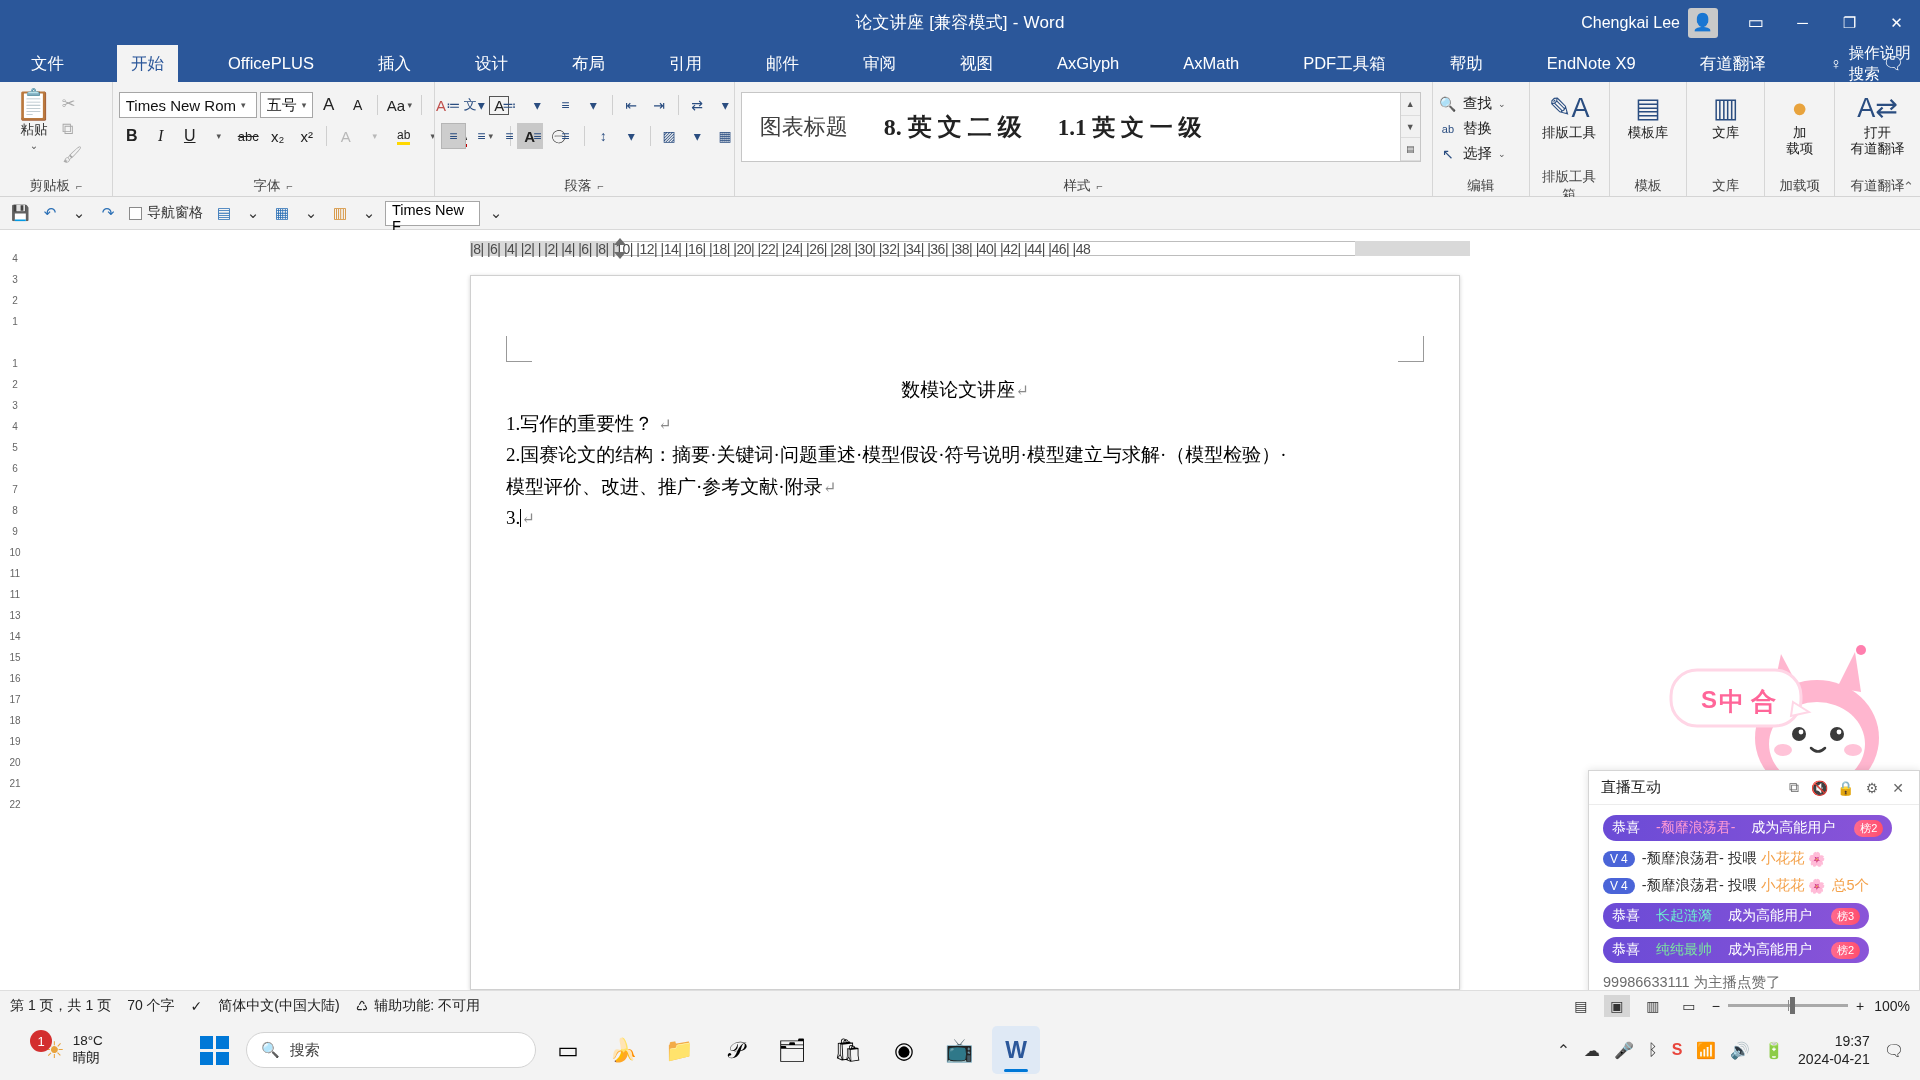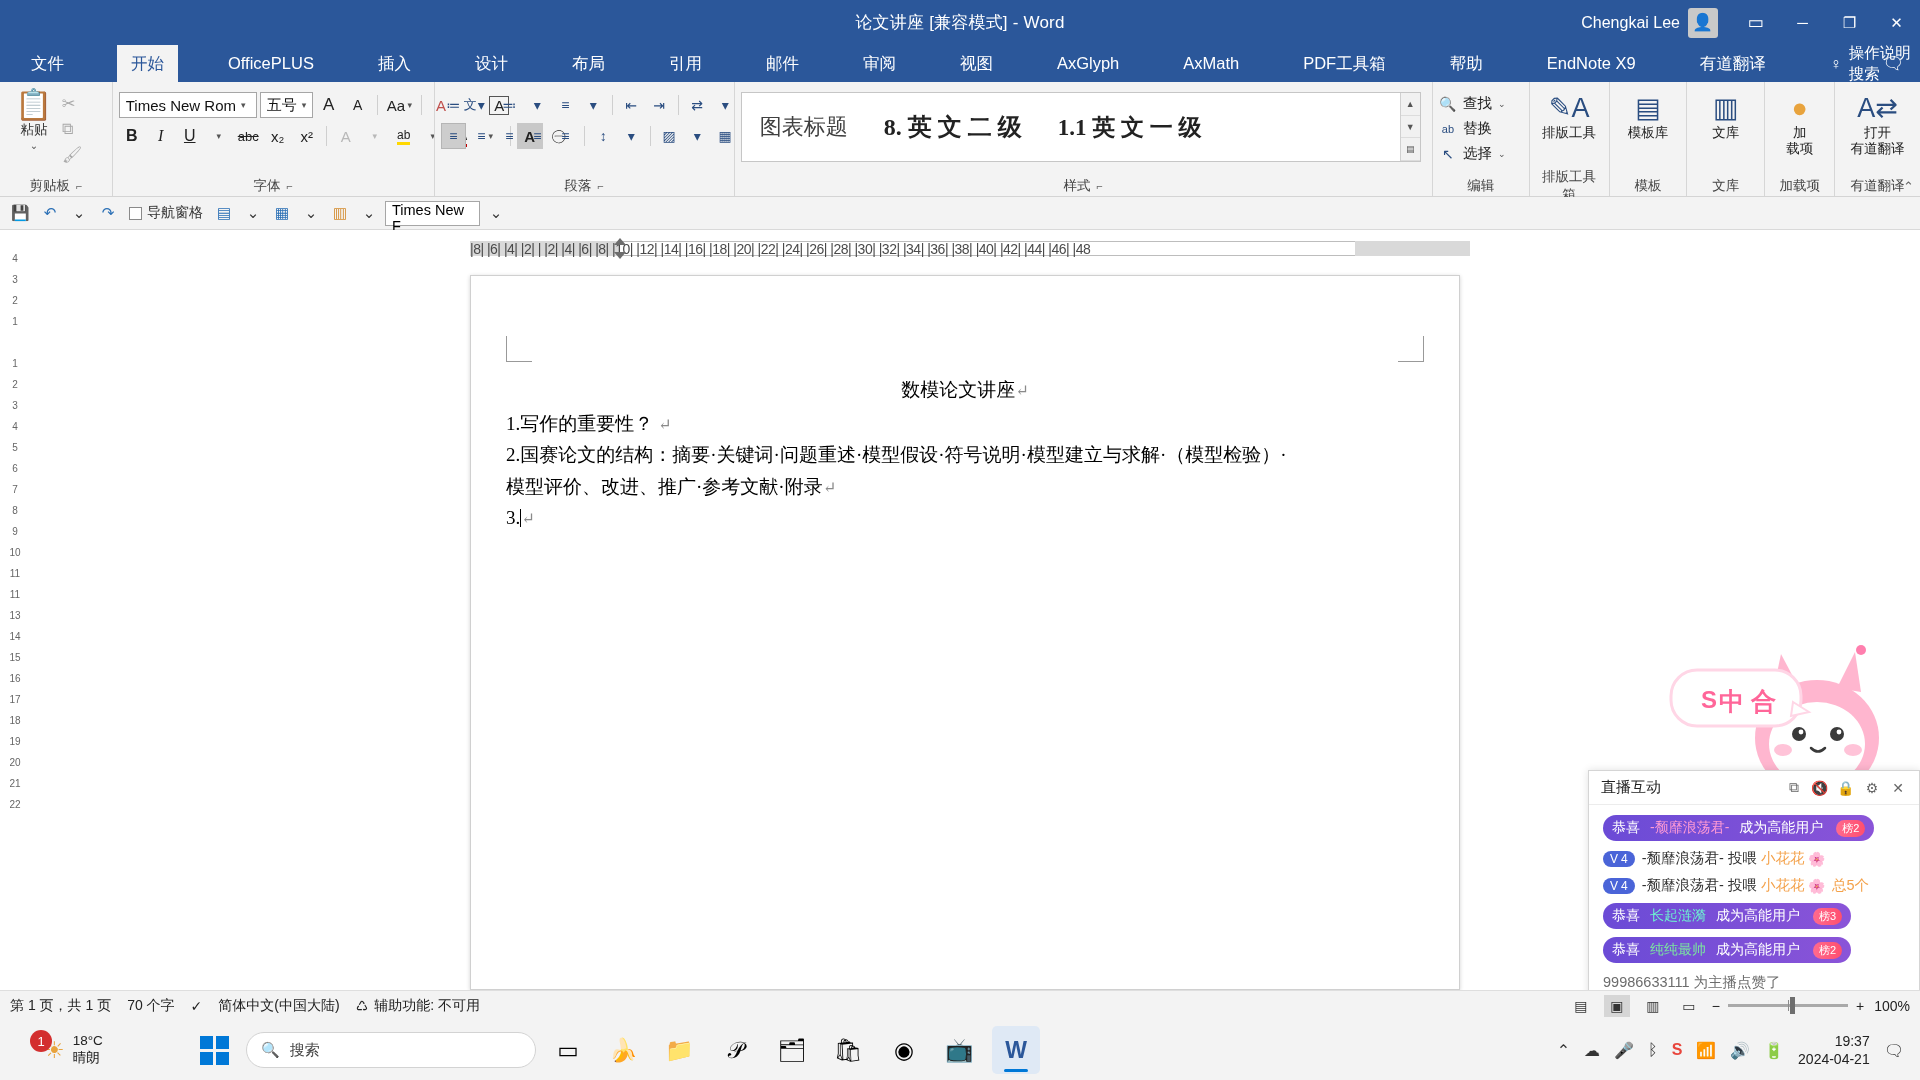--- a/index.html
+++ b/index.html
@@ -227,21 +227,21 @@
   .chat-head {
     height: 34px; display: flex; align-items: center; padding: 0 8px 0 12px;
     border-bottom: 1px solid #ececec; background: #fff;
   }
   .chat-title { font-size: 15px; color: #222; flex: 1; }
   .chat-head-ico { width: 26px; height: 26px; display: flex; align-items: center; justify-content: center;
     font-size: 14px; color: #666; }
   .chat-body { position: relative; height: 383px; overflow: hidden; padding: 6px 0 0 0; }
   .msg { padding: 4px 14px; font-size: 14.5px; color: #333; display: flex; align-items: center; }
   .pill {
-    display: inline-flex; align-items: center; gap: 10px; border-radius: 13px;
+    display: inline-flex; align-items: center; gap: 16px; border-radius: 13px;
     padding: 4px 9px; background: linear-gradient(90deg,#6b4bd6,#8a54d8); color: #fff; font-size: 14px;
   }
   .pill .nm { color: #ff9ad5; }
   .pill .nm2 { color: #6df3d0; }
   .pill .nm3 { color: #7be3a0; }
   .badge {
     background: linear-gradient(90deg,#ff6a8e,#ff4f6e); color: #fff; font-size: 11px;
     border-radius: 9px; padding: 1px 6px; margin-left: 3px;
   }
   .lvl {

